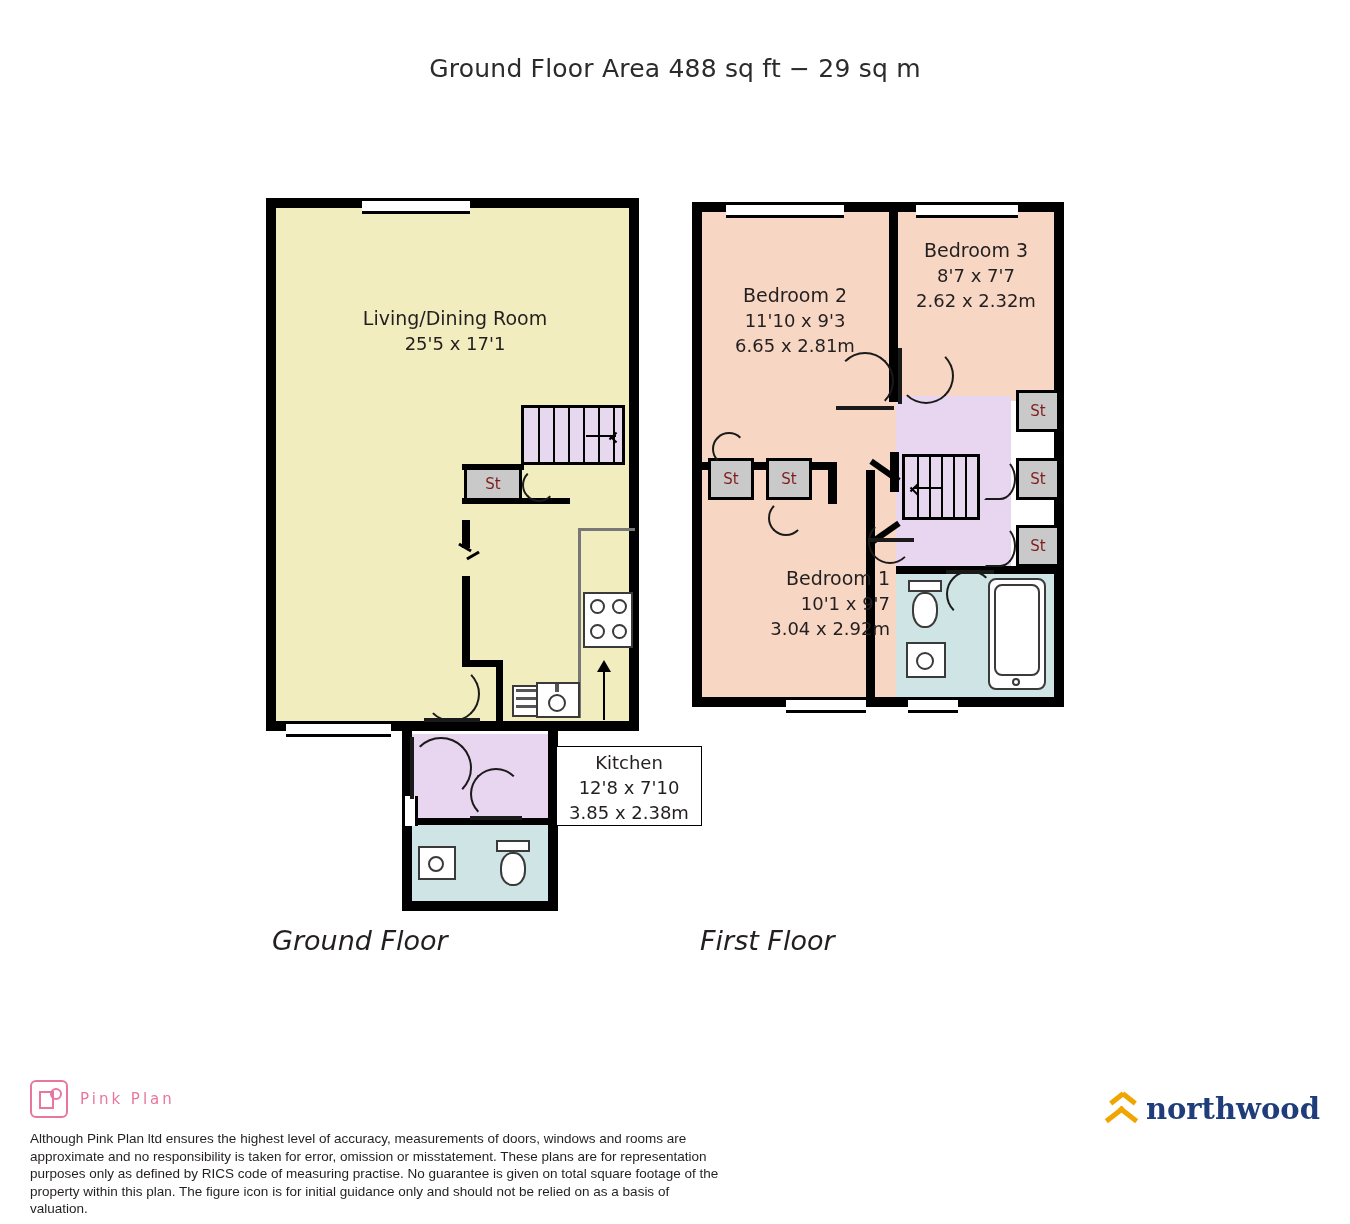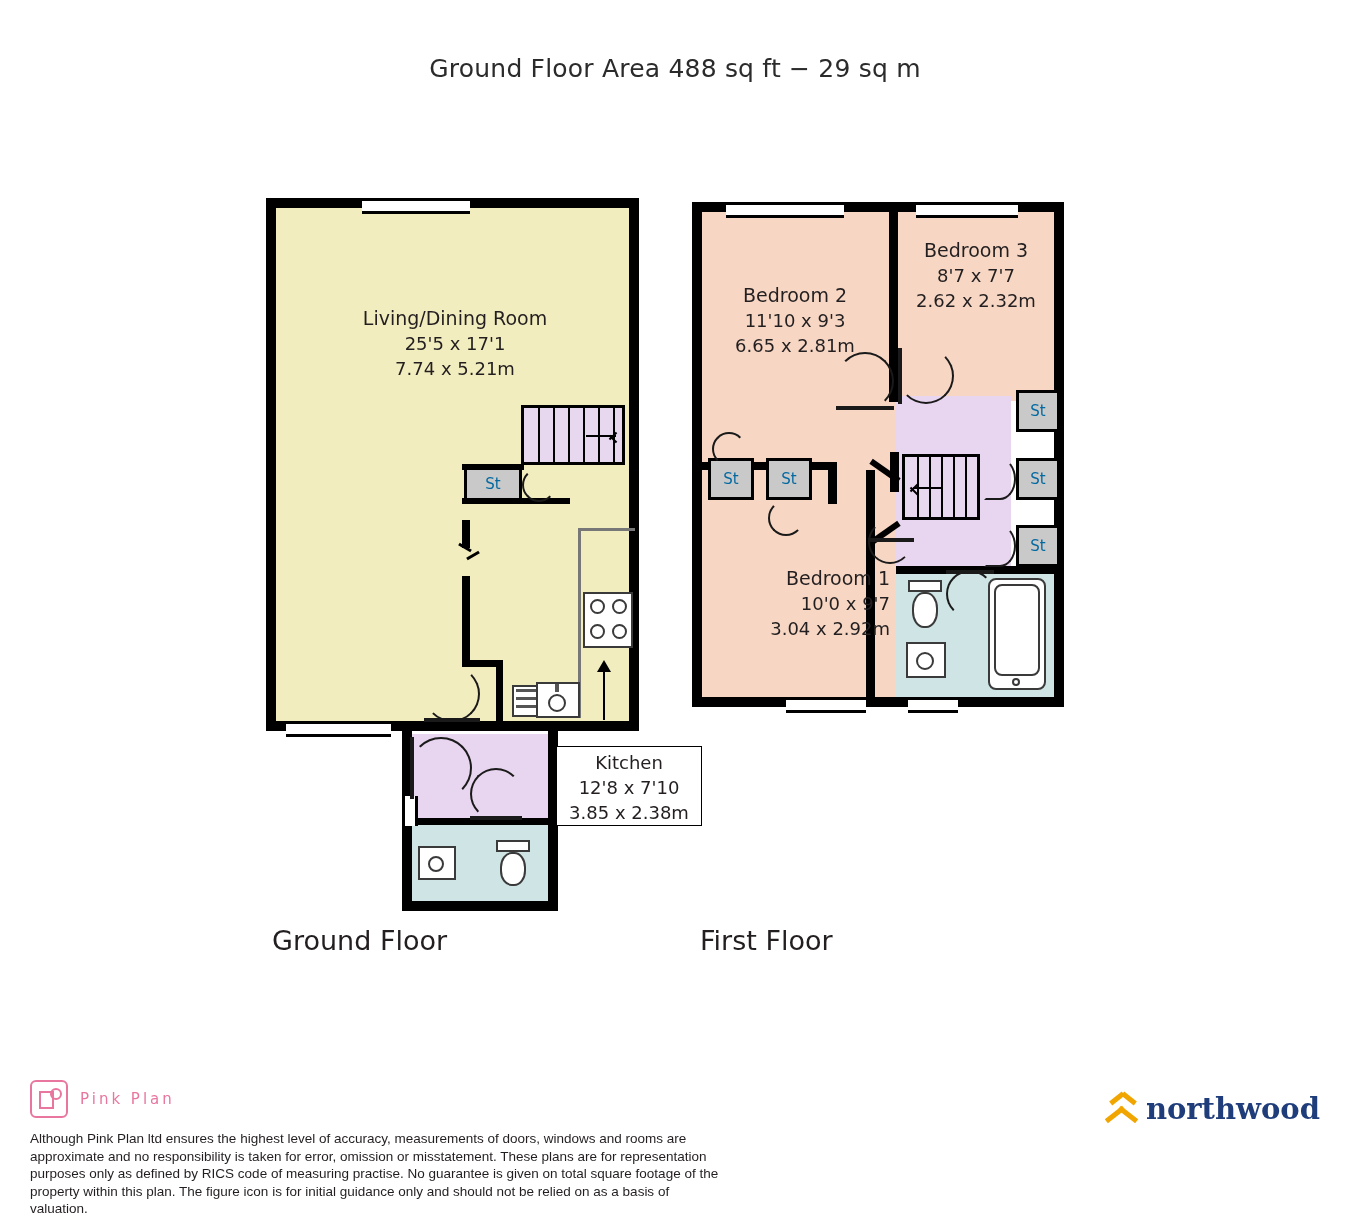--- a/index.html
+++ b/index.html
@@ -52,29 +52,30 @@
     line-height: 25px;
     color: #231f20;
     white-space: nowrap;
   }
   .label .nm { font-size: 19px; }
 
   .floorname {
     position: absolute;
     font-size: 27px;
     color: #231f20;
+    font-style: italic;
   }
 
   .stbox {
     position: absolute;
     background: #c9c9c9;
     border: 3px solid #000;
     box-sizing: border-box;
     font-size: 15px;
-    color: #0369a1;
+    color: #7f1d1d;
     display: flex;
     align-items: center;
     justify-content: center;
   }
 
   .callout {
     position: absolute;
     border: 1.5px solid #000;
     background: #ffffff;
     text-align: center;
@@ -252,21 +253,20 @@
     <div class="doorleaf" style="left:470px;top:816px;width:52px;height:4px;"></div>
 
     <div class="fx" style="left:418px;top:846px;width:38px;height:34px;"></div>
     <div class="fx fx-round" style="left:428px;top:856px;width:16px;height:16px;"></div>
     <div class="fx" style="left:496px;top:840px;width:34px;height:12px;"></div>
     <div class="fx" style="left:500px;top:852px;width:26px;height:34px;border-radius:45%;"></div>
 
     <div class="label" style="left:310px;top:306px;width:290px;">
       <div class="nm">Living/Dining Room</div>
       <div>25'5 x 17'1</div>
-      <div>7.74 x 5.21m</div>
     </div>
 
     <div class="callout" style="left:556px;top:746px;width:146px;height:80px;">
       <div class="nm">Kitchen</div>
       <div>12'8 x 7'10</div>
       <div>3.85 x 2.38m</div>
     </div>
 
     <div class="floorname" style="left:272px;top:925px;">Ground Floor</div>
   </div>
@@ -354,21 +354,21 @@
     </div>
 
     <div class="label" style="left:886px;top:238px;width:180px;">
       <div class="nm">Bedroom 3</div>
       <div>8'7 x 7'7</div>
       <div>2.62 x 2.32m</div>
     </div>
 
     <div class="label" style="left:700px;top:566px;width:190px;text-align:right;">
       <div class="nm">Bedroom 1</div>
-      <div>10'0 x 9'7</div>
+      <div>10'1 x 9'7</div>
       <div>3.04 x 2.92m</div>
     </div>
 
     <div class="floorname" style="left:700px;top:925px;">First Floor</div>
   </div>
 </div>
 
 <div class="footer-logo">
   <div class="mark"></div>
   <div class="txt">Pink Plan</div>

